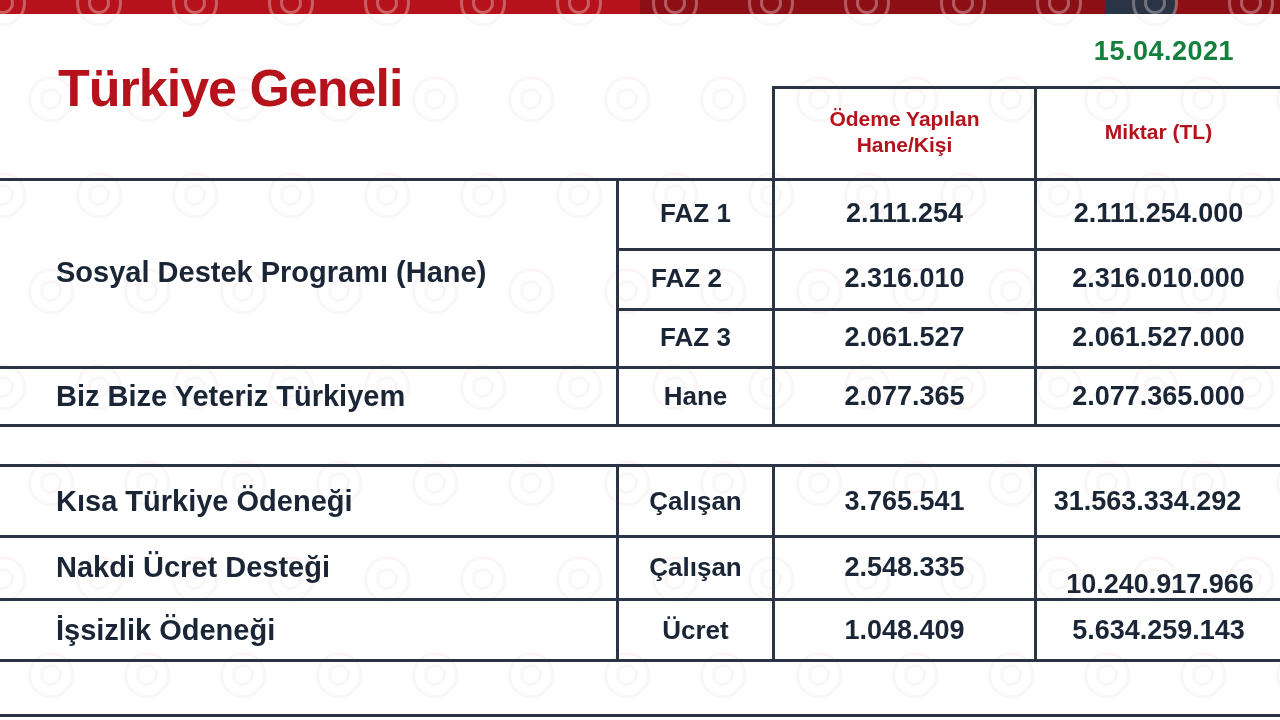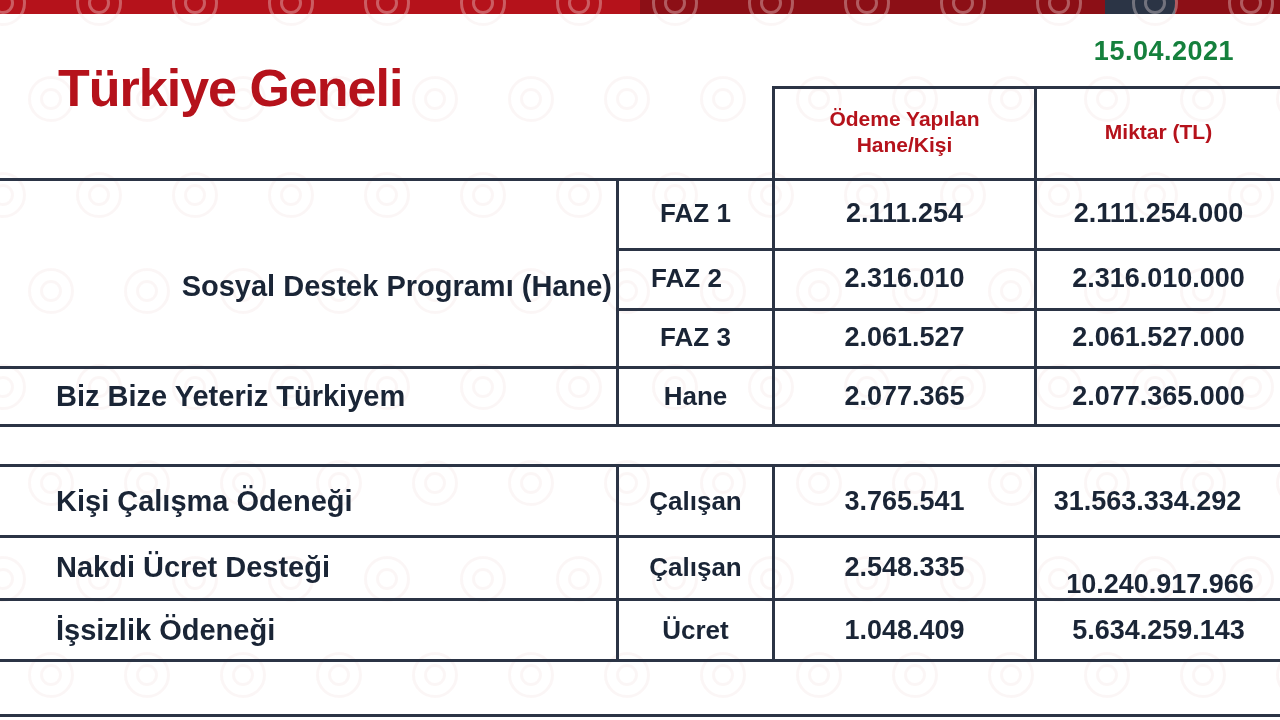--- a/index.html
+++ b/index.html
@@ -297,21 +297,21 @@
   <div class="hline" style="left:0px; top:164px; width:1280px;"></div>
   <div class="hline" style="left:616px; top:234px; width:664px;"></div>
   <div class="hline" style="left:616px; top:294px; width:664px;"></div>
   <div class="hline" style="left:0px; top:352px; width:1280px;"></div>
   <div class="hline" style="left:0px; top:410px; width:1280px;"></div>
 
   <div class="vline" style="left:616px; top:164px; height:249px;"></div>
   <div class="vline" style="left:772px; top:164px; height:249px;"></div>
   <div class="vline" style="left:1034px; top:164px; height:249px;"></div>
 
-  <div class="cell left" style="left:56px; top:181px; width:556px; height:183px;justify-content:flex-end;">
+  <div class="cell left" style="left:56px; top:167px; width:556px; height:183px;">
     <span class="rowlabel">Sosyal Destek Programı (Hane)</span>
   </div>
 
   <div class="cell center" style="left:619px; top:167px; width:153px; height:64px;">
     <span class="phase">FAZ 1</span>
   </div>
   <div class="cell center" style="left:775px; top:167px; width:259px; height:64px;">
     <span class="num">2.111.254</span>
   </div>
   <div class="cell center" style="left:1037px; top:167px; width:243px; height:64px;">
@@ -354,21 +354,21 @@
   <div class="hline" style="left:0px; top:450px; width:1280px;"></div>
   <div class="hline" style="left:0px; top:521px; width:1280px;"></div>
   <div class="hline" style="left:0px; top:584px; width:1280px;"></div>
   <div class="hline" style="left:0px; top:645px; width:1280px;"></div>
 
   <div class="vline" style="left:616px; top:450px; height:198px;"></div>
   <div class="vline" style="left:772px; top:450px; height:198px;"></div>
   <div class="vline" style="left:1034px; top:450px; height:198px;"></div>
 
   <div class="cell left" style="left:56px; top:455px; width:556px; height:64px;">
-    <span class="rowlabel">Kişi Çalışma Ödeneği</span>
+    <span class="rowlabel">Kısa Türkiye Ödeneği</span>
   </div>
   <div class="cell center" style="left:619px; top:455px; width:153px; height:64px;">
     <span class="phase">Çalışan</span>
   </div>
   <div class="cell center" style="left:775px; top:455px; width:259px; height:64px;">
     <span class="num">3.765.541</span>
   </div>
   <div class="cell center" style="left:1037px; top:455px; width:221px; height:64px;">
     <span class="num">31.563.334.292</span>
   </div>

